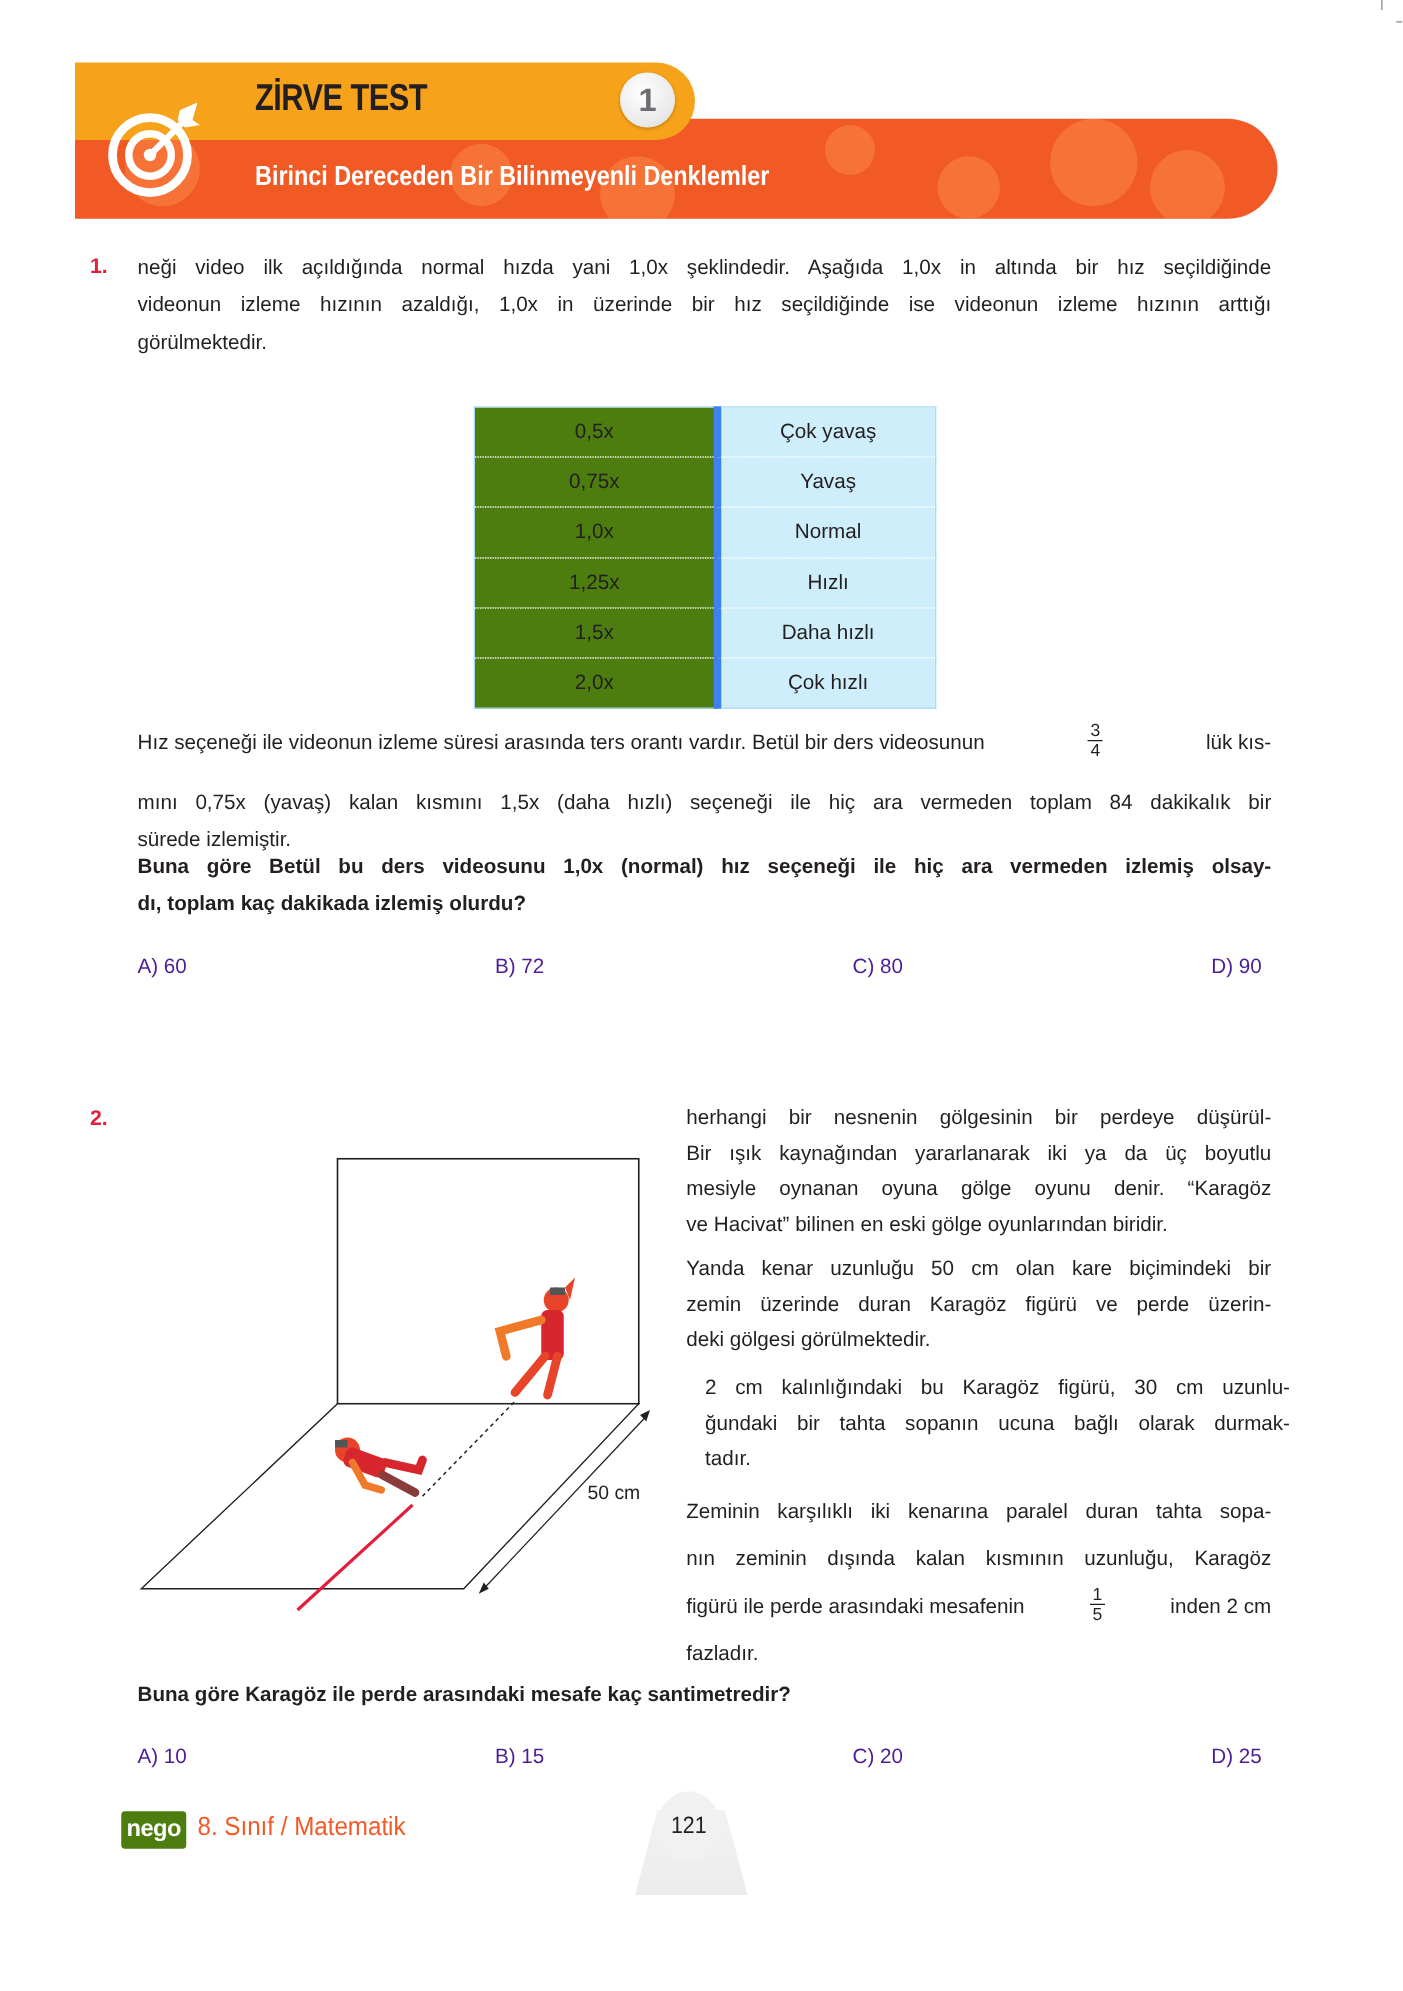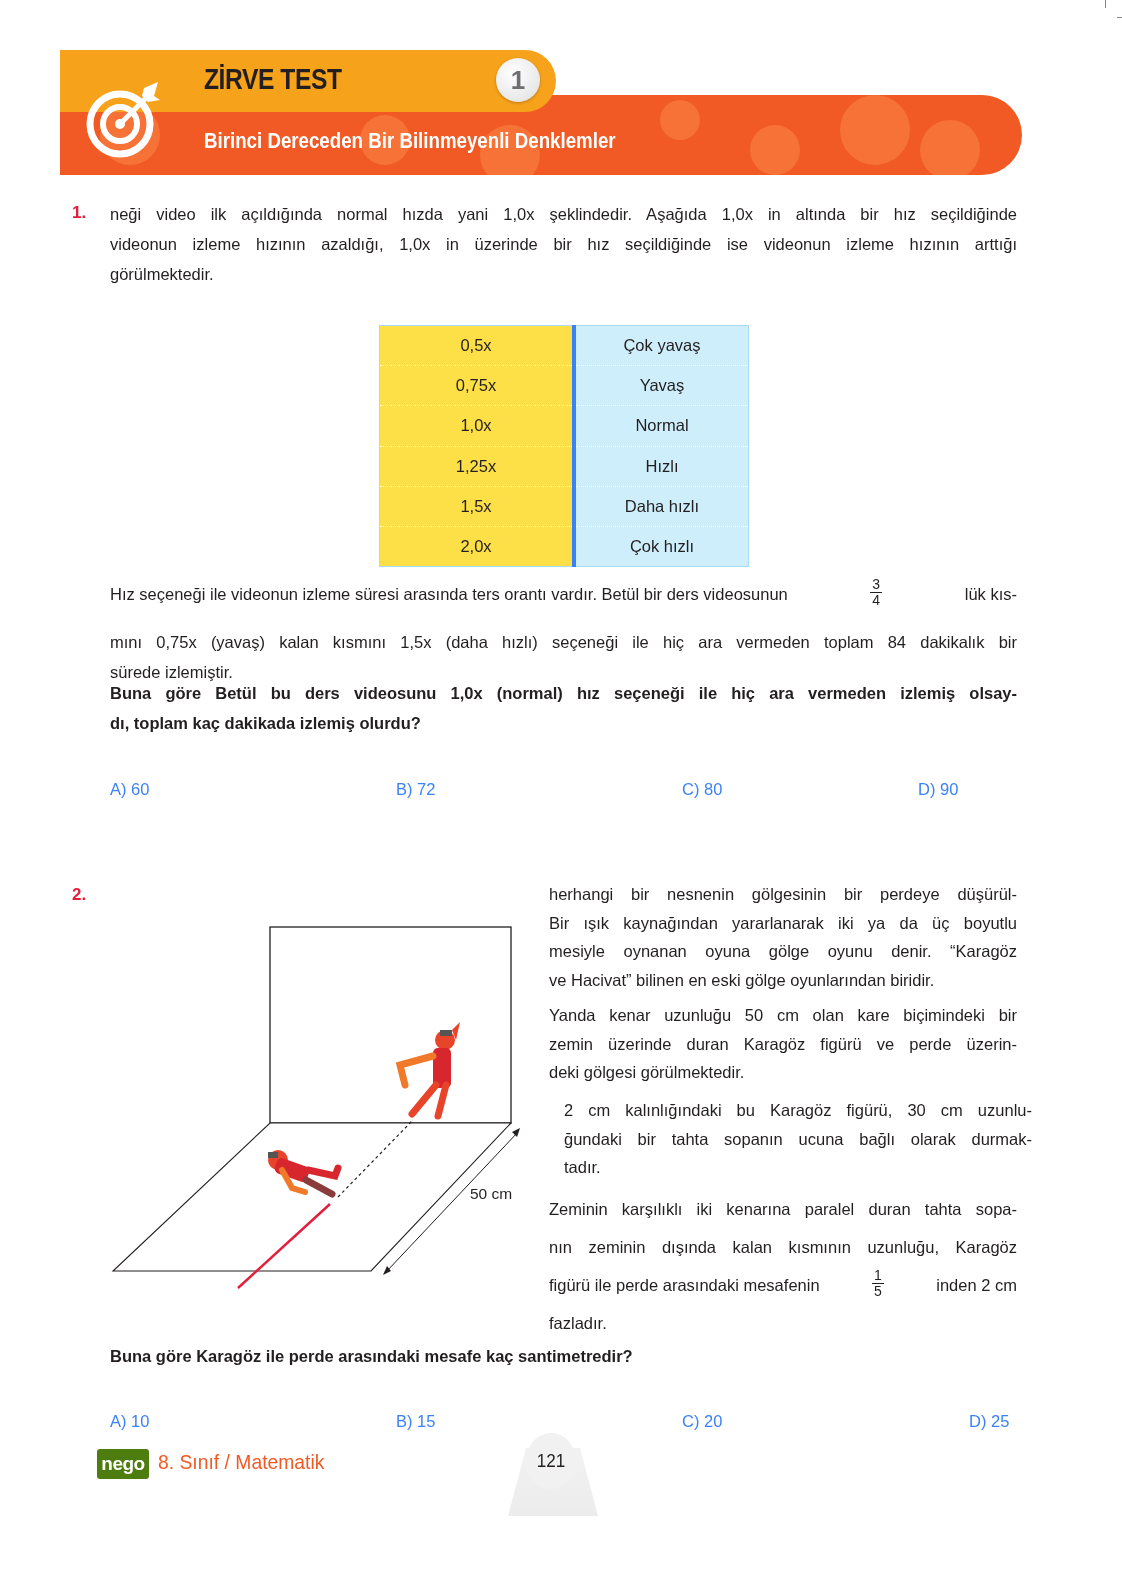--- a/index.html
+++ b/index.html
@@ -22,26 +22,26 @@
   
   .qnum { position: absolute; color: #e31e3c; font-size: 17px; font-weight: bold; }
   .para { position: absolute; font-size: 16.5px; line-height: 30px; color: #231f20; text-align: justify; }
   .para.bold { font-weight: bold; }
   .frac { display: inline-flex; flex-direction: column; align-items: center; vertical-align: middle; font-size: 14px; line-height: 15px; margin: 0 6px; position: relative; top: -2px; }
   .frac .num { border-bottom: 1px solid #231f20; padding: 0 2px; }
 
   
   .speed-table { position: absolute; left: 379px; top: 325px; width: 370px; border-collapse: collapse; font-size: 16.5px; }
   .speed-table td { height: 40.2px; text-align: center; border-bottom: 1px dotted #ffffff; }
-  .speed-table td.c1 { background: #fde047; width: 195px; border-right: 4px solid #3b82f6; }
+  .speed-table td.c1 { background: #4d7c0f; width: 195px; border-right: 6px solid #3b82f6; }
   .speed-table td.c2 { background: #cdeefa; width: 175px; }
   .speed-table { border: 1px solid #a9dcf3; }
 
   
-  .opt { position: absolute; font-size: 16.5px; color: #3b82f6; margin-top: 16px; }
+  .opt { position: absolute; font-size: 16.5px; color: #4c1d95; }
 
   
   .logo { position: absolute; left: 97px; top: 1449px; width: 52px; height: 30px; background: #4d7c0f; border-radius: 3px; color: #fff; font-weight: bold; font-size: 19px; display: flex; align-items: center; justify-content: center; letter-spacing: -0.5px; }
   .footer-title { position: absolute; left: 158px; top: 1450px; font-size: 21px; color: #f15a24; transform: scaleX(0.92); transform-origin: left; white-space: nowrap; }
   .page-tab { position: absolute; left: 508px; top: 1448px; width: 90px; height: 68px; background: linear-gradient(#f2f2f2, #ececec); clip-path: polygon(20% 0, 80% 0, 100% 100%, 0 100%); }
   .page-circle { position: absolute; left: 523px; top: 1433px; width: 56px; height: 56px; border-radius: 50%; background: #f1f1f1; display: flex; align-items: center; justify-content: center; font-size: 19px; color: #231f20; transform: scaleX(0.9); }
 
   svg text { font-family: "Liberation Sans", sans-serif; }
 </style>
 </head>
@@ -124,21 +124,21 @@
   </div>
 
   <div class="para bold" style="left:110px;top:678px;width:907px;">
     <div style="text-align:justify;text-align-last:justify;">Buna göre Betül bu ders videosunu 1,0x (normal) hız seçeneği ile hiç ara vermeden izlemiş olsay-</div>
     <div>dı, toplam kaç dakikada izlemiş olurdu?</div>
   </div>
 
   <div class="opt" style="left:110px;top:764px;">A) 60</div>
   <div class="opt" style="left:396px;top:764px;">B) 72</div>
   <div class="opt" style="left:682px;top:764px;">C) 80</div>
-  <div class="opt" style="left:918px;top:764px;">D) 90</div>
+  <div class="opt" style="left:969px;top:764px;">D) 90</div>
 </div>
 
 <div>
   <div class="qnum" style="left:72px;top:885px;">2.</div>
 
   <svg style="position:absolute;left:60px;top:870px;" width="480" height="420" viewBox="0 0 480 420">
 
     <rect x="210" y="57" width="241" height="196" fill="#fff" stroke="#231f20" stroke-width="1.3"></rect>
 
     <polygon points="210,253 451,253 311,401 53,401" fill="#fff" stroke="#231f20" stroke-width="1.1"></polygon>

